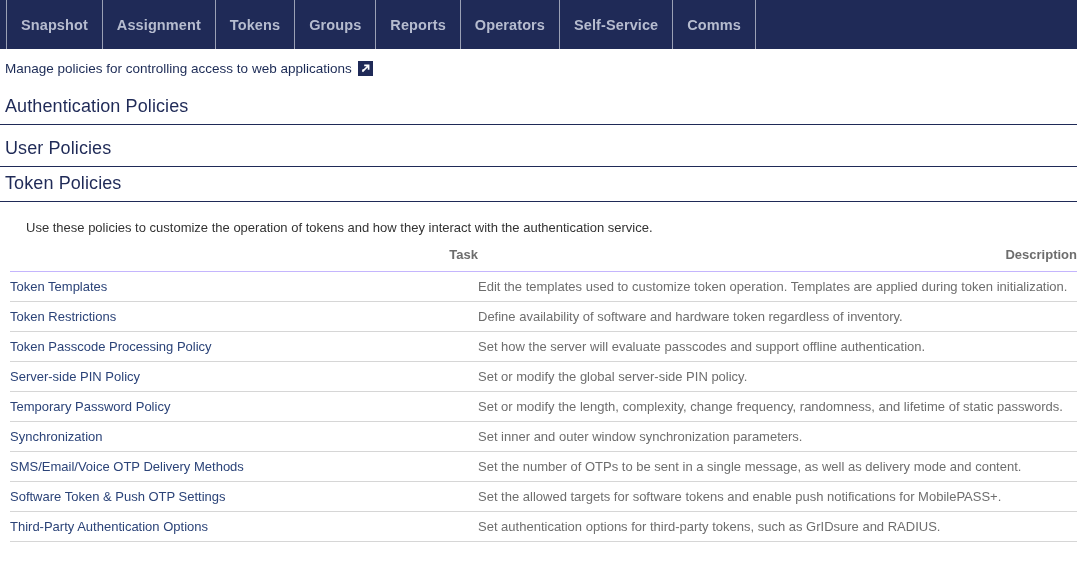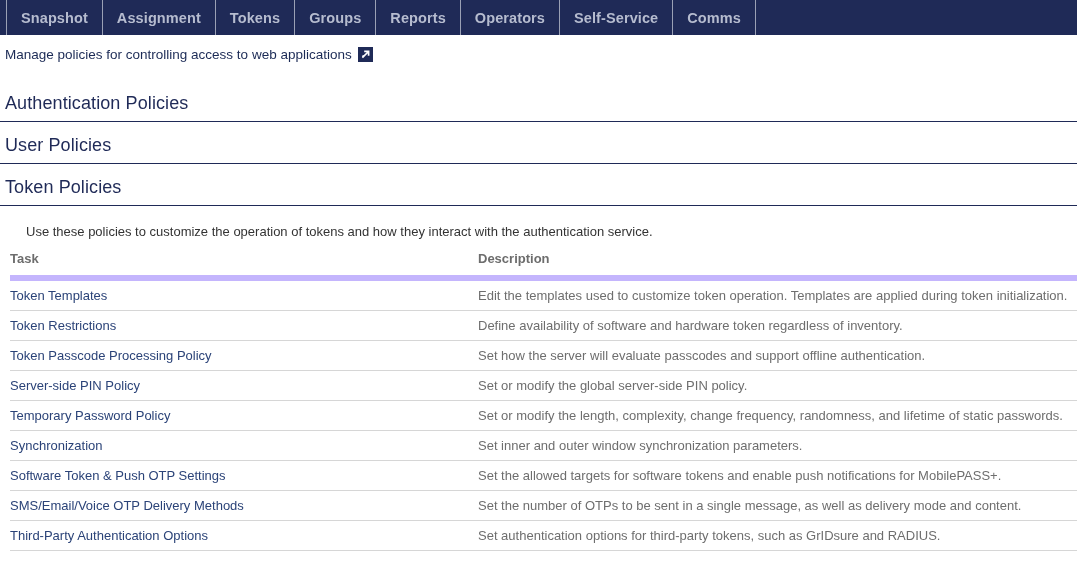--- a/index.html
+++ b/index.html
@@ -10,21 +10,21 @@
   body {
     width: 1077px;
     height: 572px;
     font-family: "Liberation Sans", sans-serif;
     color: #1b2a55;
     overflow: hidden;
   }
 
   
   .navbar {
-    height: 35px;
+    height: 49px;
     background: #1f2a57;
     display: flex;
     align-items: stretch;
     overflow: hidden;
   }
   .nav-tab {
     display: flex;
     align-items: center;
     padding: 0 14px;
     font-size: 14.5px;
@@ -79,49 +79,49 @@
   
   .section-heading {
     font-size: 18px;
     font-weight: normal;
     color: #1f2a57;
     padding: 6px 0 7px 5px;
     border-bottom: 1.6px solid #1f2a57;
     margin: 0;
     letter-spacing: 0.1px;
   }
-  #heading-auth { margin-top: 15px; }
+  #heading-auth { margin-top: 4px; }
   #heading-user { margin-top: 7px; }
-  #heading-token { margin-top: 7px; }
+  #heading-token { }
 
   
   .intro-text {
     font-size: 13px;
     color: #333333;
     padding: 18px 0 0 26px;
     margin: 0;
   }
 
   
   .task-table {
     width: 1067px;
     margin-left: 10px;
     border-collapse: collapse;
     table-layout: fixed;
     margin-top: 12px;
   }
   .task-table col.col-task { width: 468px; }
   .task-table col.col-desc { width: 599px; }
   .task-table th {
-    text-align: left;
+    text-align: right;
     font-size: 13px;
     font-weight: bold;
     color: #6d6d6d;
     padding: 0 0 9px 0;
-    border-bottom: 6px solid #c4b5fd;
+    border-bottom: 1px solid #c4b5fd;
   }
   .task-table td {
     padding: 7px 0 7px 0;
     border-bottom: 1px solid #d6d6d6;
     font-size: 13px;
     vertical-align: middle;
     height: 15px;
   }
   .task-link {
     color: #2b4378;
@@ -210,29 +210,29 @@
       <td class="task-desc">Set or modify the length, complexity, change frequency, randomness, and lifetime of static passwords.</td>
     </tr>
     <tr>
       <td>
         <a class="task-link">Synchronization</a>
       </td>
       <td class="task-desc">Set inner and outer window synchronization parameters.</td>
     </tr>
     <tr>
       <td>
+        <a class="task-link">SMS/Email/Voice OTP Delivery Methods</a>
+      </td>
+      <td class="task-desc">Set the number of OTPs to be sent in a single message, as well as delivery mode and content.</td>
+    </tr>
+    <tr>
+      <td>
         <a class="task-link">Software Token &amp; Push OTP Settings</a>
       </td>
       <td class="task-desc">Set the allowed targets for software tokens and enable push notifications for MobilePASS+.</td>
-    </tr>
-    <tr>
-      <td>
-        <a class="task-link">SMS/Email/Voice OTP Delivery Methods</a>
-      </td>
-      <td class="task-desc">Set the number of OTPs to be sent in a single message, as well as delivery mode and content.</td>
     </tr>
     <tr>
       <td>
         <a class="task-link">Third-Party Authentication Options</a>
       </td>
       <td class="task-desc">Set authentication options for third-party tokens, such as GrIDsure and RADIUS.</td>
     </tr>
   </tbody>
 </table>
 

